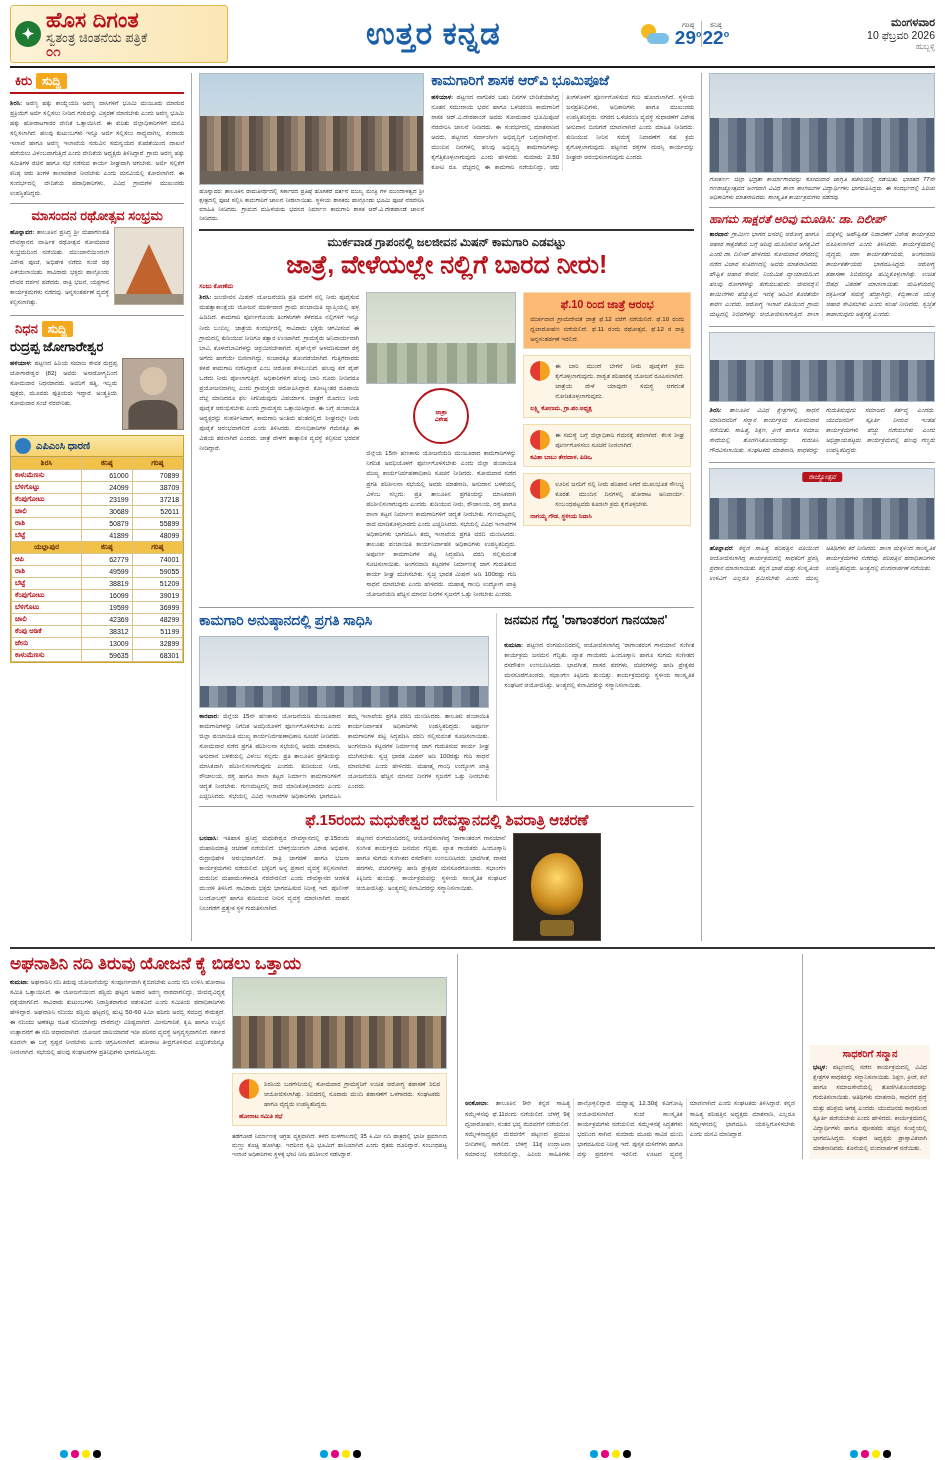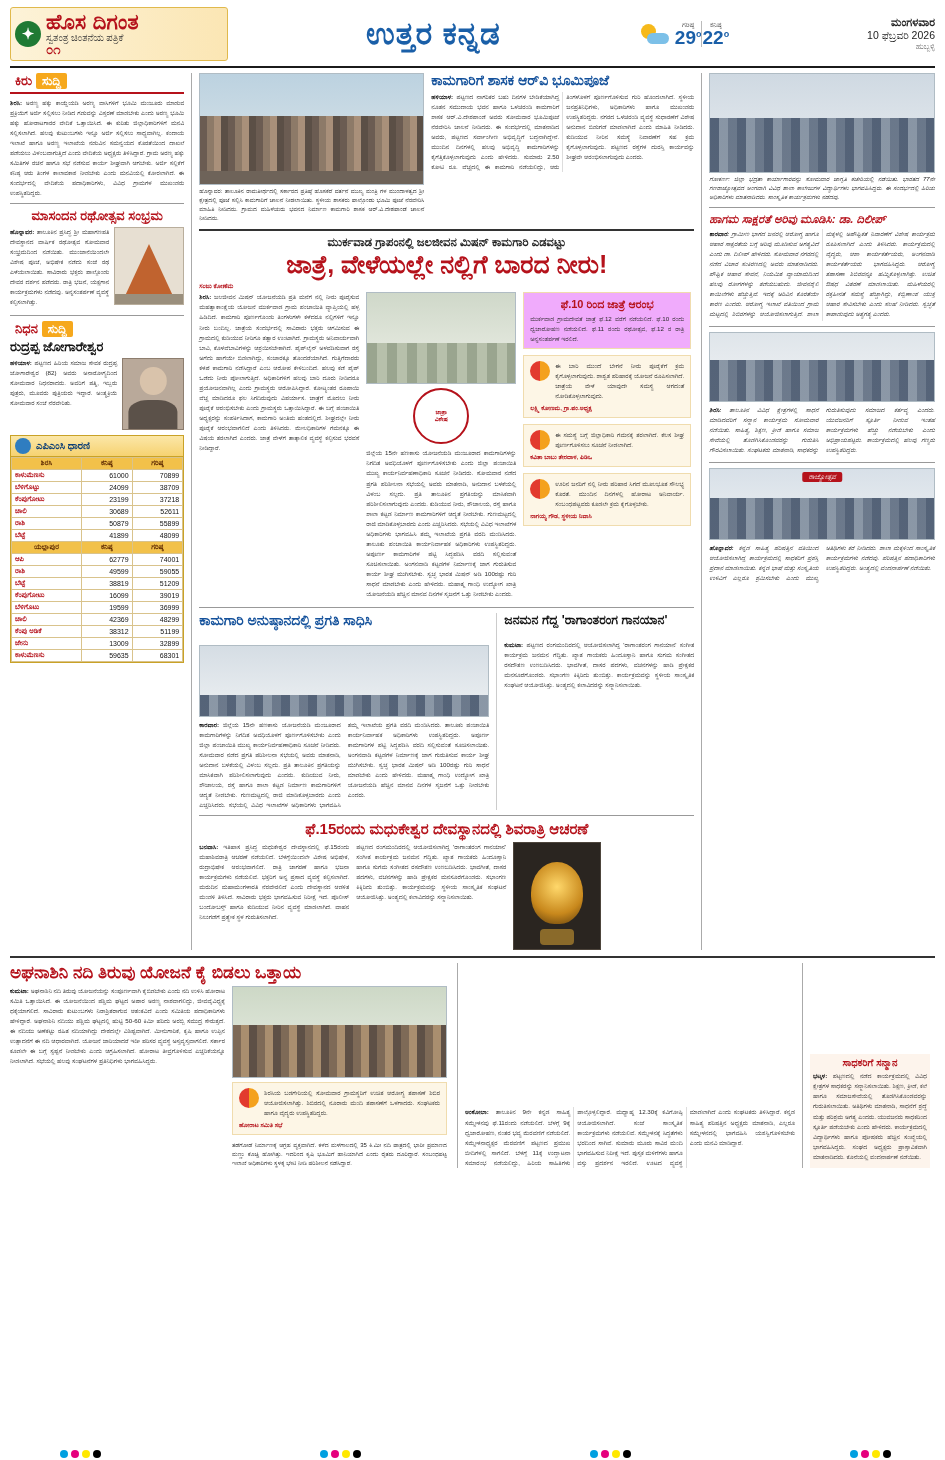--- a/index.html
+++ b/index.html
@@ -35,21 +35,21 @@
     min-width: 218px;
   }
   .logo-mark {
     width: 26px; height: 26px; border-radius: 50%;
     background: #1f7a34; color: #fff;
     display: flex; align-items: center; justify-content: center;
     font-size: 15px; font-weight: bold;
   }
   .logo-text { line-height: 1.05; }
   .logo-title { font-size: 21px; font-weight: bold; color: #b5121b; letter-spacing: .3px; }
-  .logo-sub { font-size: 10px; color: #333; font-family: Liberation Serif, serif; }
+  .logo-sub { font-size: 13px; color: #333; }
   .logo-num { font-size: 13px; font-weight: bold; color: #b5121b; }
   .edition-title {
     font-size: 31px; font-weight: bold; color: #1a5fa8;
     letter-spacing: 1px;
   }
   .weather {
     display: flex; align-items: center; gap: 6px;
   }
   .sun {
     width: 30px; height: 22px; position: relative;
@@ -402,21 +402,21 @@
               <div class="circle-stamp">
                 <span>ಜಾತ್ರಾ</span>
                 <span>ವಿಶೇಷ</span>
               </div>
             </div>
             <div class="body-col">
               <p>ಜಿಲ್ಲೆಯ 15ನೇ ಹಣಕಾಸು ಯೋಜನೆಯಡಿ ಮಂಜೂರಾದ ಕಾಮಗಾರಿಗಳನ್ನು ನಿಗದಿತ ಅವಧಿಯೊಳಗೆ ಪೂರ್ಣಗೊಳಿಸಬೇಕು ಎಂದು ಜಿಲ್ಲಾ ಪಂಚಾಯಿತಿ ಮುಖ್ಯ ಕಾರ್ಯನಿರ್ವಹಣಾಧಿಕಾರಿ ಸೂಚನೆ ನೀಡಿದರು. ಸೋಮವಾರ ನಡೆದ ಪ್ರಗತಿ ಪರಿಶೀಲನಾ ಸಭೆಯಲ್ಲಿ ಅವರು ಮಾತನಾಡಿ, ಅನುದಾನ ಬಳಕೆಯಲ್ಲಿ ವಿಳಂಬ ಸಲ್ಲದು. ಪ್ರತಿ ತಾಲೂಕಿನ ಪ್ರಗತಿಯನ್ನು ಮಾಸಿಕವಾಗಿ ಪರಿಶೀಲಿಸಲಾಗುವುದು ಎಂದರು. ಕುಡಿಯುವ ನೀರು, ಶೌಚಾಲಯ, ರಸ್ತೆ ಹಾಗೂ ಶಾಲಾ ಕಟ್ಟಡ ನಿರ್ಮಾಣ ಕಾಮಗಾರಿಗಳಿಗೆ ಆದ್ಯತೆ ನೀಡಬೇಕು. ಗುಣಮಟ್ಟದಲ್ಲಿ ರಾಜಿ ಮಾಡಿಕೊಳ್ಳಬಾರದು ಎಂದು ಎಚ್ಚರಿಸಿದರು. ಸಭೆಯಲ್ಲಿ ವಿವಿಧ ಇಲಾಖೆಗಳ ಅಧಿಕಾರಿಗಳು ಭಾಗವಹಿಸಿ ತಮ್ಮ ಇಲಾಖೆಯ ಪ್ರಗತಿ ವರದಿ ಮಂಡಿಸಿದರು. ತಾಲೂಕು ಪಂಚಾಯಿತಿ ಕಾರ್ಯನಿರ್ವಾಹಕ ಅಧಿಕಾರಿಗಳು ಉಪಸ್ಥಿತರಿದ್ದರು. ಅಪೂರ್ಣ ಕಾಮಗಾರಿಗಳ ಪಟ್ಟಿ ಸಿದ್ಧಪಡಿಸಿ ವರದಿ ಸಲ್ಲಿಸುವಂತೆ ಸೂಚಿಸಲಾಯಿತು. ಅಂಗನವಾಡಿ ಕಟ್ಟಡಗಳ ನಿರ್ಮಾಣಕ್ಕೆ ಜಾಗ ಗುರುತಿಸುವ ಕಾರ್ಯ ಶೀಘ್ರ ಮುಗಿಸಬೇಕು. ಸ್ವಚ್ಛ ಭಾರತ ಮಿಷನ್ ಅಡಿ 100ರಷ್ಟು ಗುರಿ ಸಾಧನೆ ಮಾಡಬೇಕು ಎಂದು ಹೇಳಿದರು. ಮಹಾತ್ಮ ಗಾಂಧಿ ಉದ್ಯೋಗ ಖಾತ್ರಿ ಯೋಜನೆಯಡಿ ಹೆಚ್ಚಿನ ಮಾನವ ದಿನಗಳ ಸೃಜನೆಗೆ ಒತ್ತು ನೀಡಬೇಕು ಎಂದರು.</p>
             </div>
           </div>
           <div style="width:168px;">
-            <div class="callout" style="background:#f0abfc;">
+            <div class="callout" style="background:#fdba74;">
               <div class="headline h-red" style="font-size:11px; text-align:center;">ಫೆ.10 ರಿಂದ ಜಾತ್ರೆ ಆರಂಭ</div>
               <div class="txt" style="margin-top:3px;">ಮುರ್ಕವಾಡ ಗ್ರಾಮದೇವತೆ ಜಾತ್ರೆ ಫೆ.12 ವರೆಗೆ ನಡೆಯಲಿದೆ. ಫೆ.10 ರಂದು ಧ್ವಜಾರೋಹಣ ನಡೆಯಲಿದೆ. ಫೆ.11 ರಂದು ರಥೋತ್ಸವ, ಫೆ.12 ರ ರಾತ್ರಿ ಅನ್ನಸಂತರ್ಪಣೆ ಇರಲಿದೆ.</div>
             </div>
             <div class="callout">
               <div style="display:flex; gap:5px;">
                 <div class="bullet-dot"></div>
                 <div class="txt">ಈ ಬಾರಿ ಮುಂದೆ ಬೇಗನೆ ನೀರು ಪೂರೈಕೆಗೆ ಕ್ರಮ ಕೈಗೊಳ್ಳಲಾಗುವುದು. ಶಾಶ್ವತ ಪರಿಹಾರಕ್ಕೆ ಯೋಜನೆ ರೂಪಿಸಲಾಗಿದೆ. ಜಾತ್ರೆಯ ವೇಳೆ ಯಾವುದೇ ಸಮಸ್ಯೆ ಆಗದಂತೆ ನೋಡಿಕೊಳ್ಳಲಾಗುವುದು.</div>
               </div>
               <div class="src">ಲಕ್ಷ್ಮಿ ಕೋಣಮ, ಗ್ರಾ.ಪಂ.ಅಧ್ಯಕ್ಷ</div>
             </div>
@@ -435,21 +435,21 @@
               <div class="src">ನಾಗಯ್ಯ ಗೌಡ, ಸ್ಥಳೀಯ ನಿವಾಸಿ</div>
             </div>
           </div>
         </div>
       </div>
 
       <div style="border-top:1px solid #999; margin:5px 0;"></div>
 
       <div class="row" style="align-items:flex-start;">
         <div style="width:290px;">
-          <div class="headline h-blue" style="font-size:14px; margin-bottom:16px;">ಕಾಮಗಾರಿ ಅನುಷ್ಠಾನದಲ್ಲಿ ಪ್ರಗತಿ ಸಾಧಿಸಿ</div>
+          <div class="headline h-blue" style="font-size:14px; margin-bottom:7px;">ಕಾಮಗಾರಿ ಅನುಷ್ಠಾನದಲ್ಲಿ ಪ್ರಗತಿ ಸಾಧಿಸಿ</div>
           <div class="photo" style="height:72px; margin-bottom:3px;">
             <div class="sky" style="background:linear-gradient(#d5dde4,#eef1f3);"></div>
             <div class="grp2"></div>
           </div>
           <div class="body-col" style="column-count:2; column-gap:7px;">
             <p><span class="dateline-in">ಕಾರವಾರ:</span> <span>ಜಿಲ್ಲೆಯ 15ನೇ ಹಣಕಾಸು ಯೋಜನೆಯಡಿ ಮಂಜೂರಾದ ಕಾಮಗಾರಿಗಳನ್ನು ನಿಗದಿತ ಅವಧಿಯೊಳಗೆ ಪೂರ್ಣಗೊಳಿಸಬೇಕು ಎಂದು ಜಿಲ್ಲಾ ಪಂಚಾಯಿತಿ ಮುಖ್ಯ ಕಾರ್ಯನಿರ್ವಹಣಾಧಿಕಾರಿ ಸೂಚನೆ ನೀಡಿದರು. ಸೋಮವಾರ ನಡೆದ ಪ್ರಗತಿ ಪರಿಶೀಲನಾ ಸಭೆಯಲ್ಲಿ ಅವರು ಮಾತನಾಡಿ, ಅನುದಾನ ಬಳಕೆಯಲ್ಲಿ ವಿಳಂಬ ಸಲ್ಲದು. ಪ್ರತಿ ತಾಲೂಕಿನ ಪ್ರಗತಿಯನ್ನು ಮಾಸಿಕವಾಗಿ ಪರಿಶೀಲಿಸಲಾಗುವುದು ಎಂದರು. ಕುಡಿಯುವ ನೀರು, ಶೌಚಾಲಯ, ರಸ್ತೆ ಹಾಗೂ ಶಾಲಾ ಕಟ್ಟಡ ನಿರ್ಮಾಣ ಕಾಮಗಾರಿಗಳಿಗೆ ಆದ್ಯತೆ ನೀಡಬೇಕು. ಗುಣಮಟ್ಟದಲ್ಲಿ ರಾಜಿ ಮಾಡಿಕೊಳ್ಳಬಾರದು ಎಂದು ಎಚ್ಚರಿಸಿದರು. ಸಭೆಯಲ್ಲಿ ವಿವಿಧ ಇಲಾಖೆಗಳ ಅಧಿಕಾರಿಗಳು ಭಾಗವಹಿಸಿ ತಮ್ಮ ಇಲಾಖೆಯ ಪ್ರಗತಿ ವರದಿ ಮಂಡಿಸಿದರು. ತಾಲೂಕು ಪಂಚಾಯಿತಿ ಕಾರ್ಯನಿರ್ವಾಹಕ ಅಧಿಕಾರಿಗಳು ಉಪಸ್ಥಿತರಿದ್ದರು. ಅಪೂರ್ಣ ಕಾಮಗಾರಿಗಳ ಪಟ್ಟಿ ಸಿದ್ಧಪಡಿಸಿ ವರದಿ ಸಲ್ಲಿಸುವಂತೆ ಸೂಚಿಸಲಾಯಿತು. ಅಂಗನವಾಡಿ ಕಟ್ಟಡಗಳ ನಿರ್ಮಾಣಕ್ಕೆ ಜಾಗ ಗುರುತಿಸುವ ಕಾರ್ಯ ಶೀಘ್ರ ಮುಗಿಸಬೇಕು. ಸ್ವಚ್ಛ ಭಾರತ ಮಿಷನ್ ಅಡಿ 100ರಷ್ಟು ಗುರಿ ಸಾಧನೆ ಮಾಡಬೇಕು ಎಂದು ಹೇಳಿದರು. ಮಹಾತ್ಮ ಗಾಂಧಿ ಉದ್ಯೋಗ ಖಾತ್ರಿ ಯೋಜನೆಯಡಿ ಹೆಚ್ಚಿನ ಮಾನವ ದಿನಗಳ ಸೃಜನೆಗೆ ಒತ್ತು ನೀಡಬೇಕು ಎಂದರು.</span></p>
           </div>
         </div>
         <div style="border-left:1px solid #ccc; align-self:stretch;"></div>
         <div style="flex:1;">

